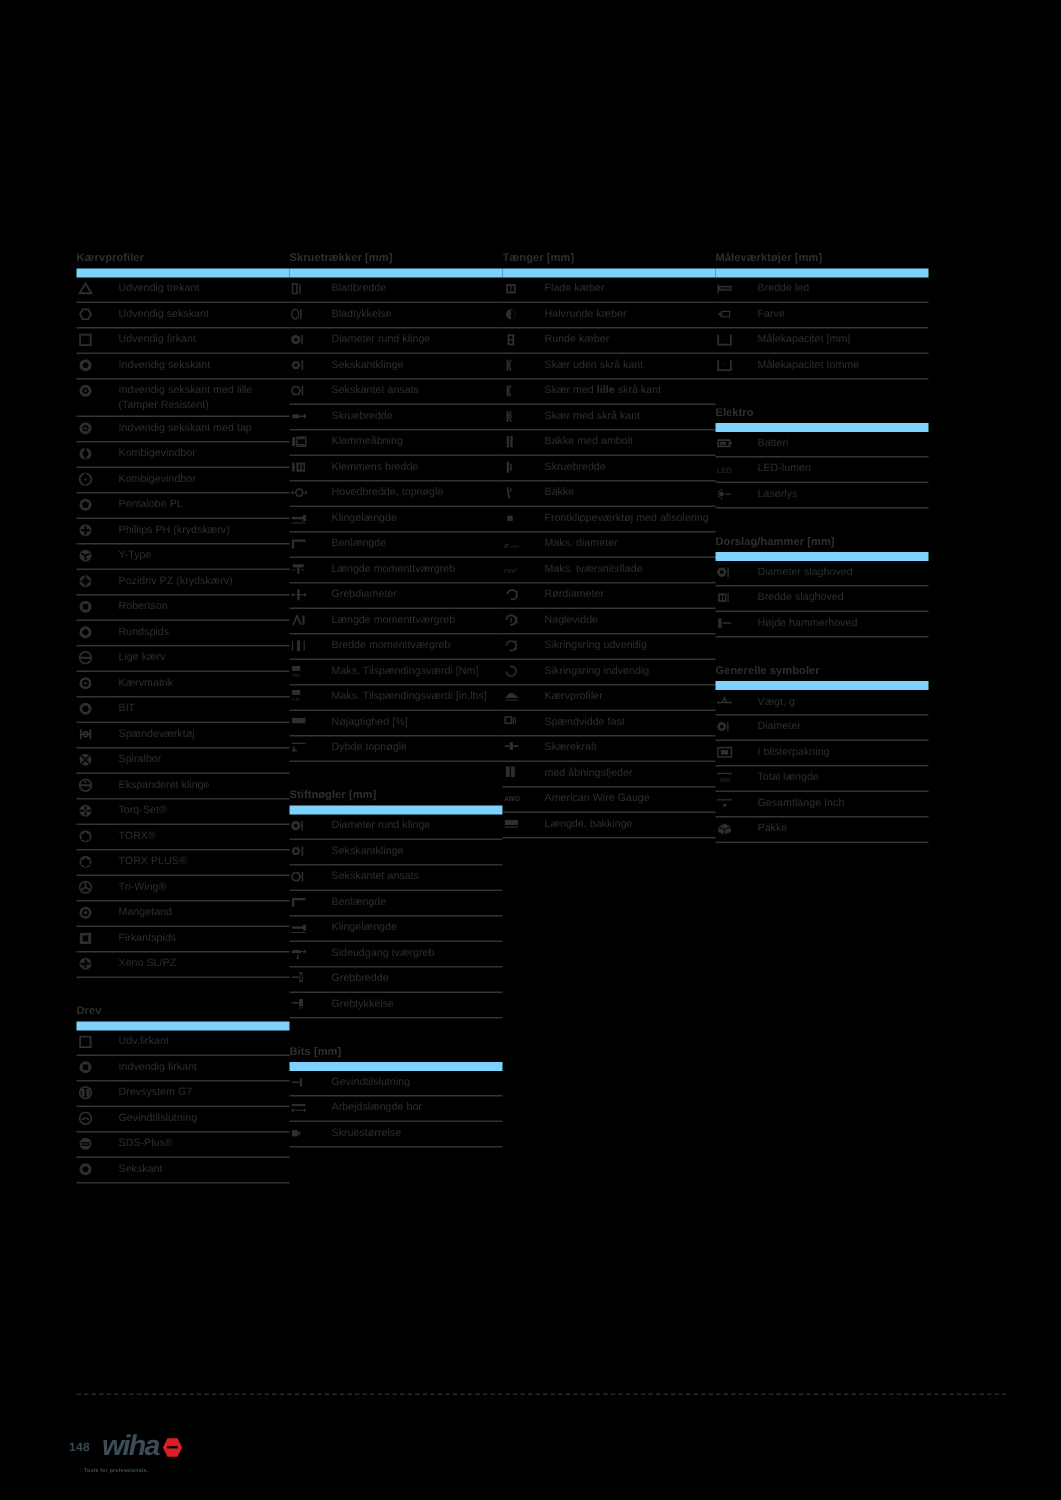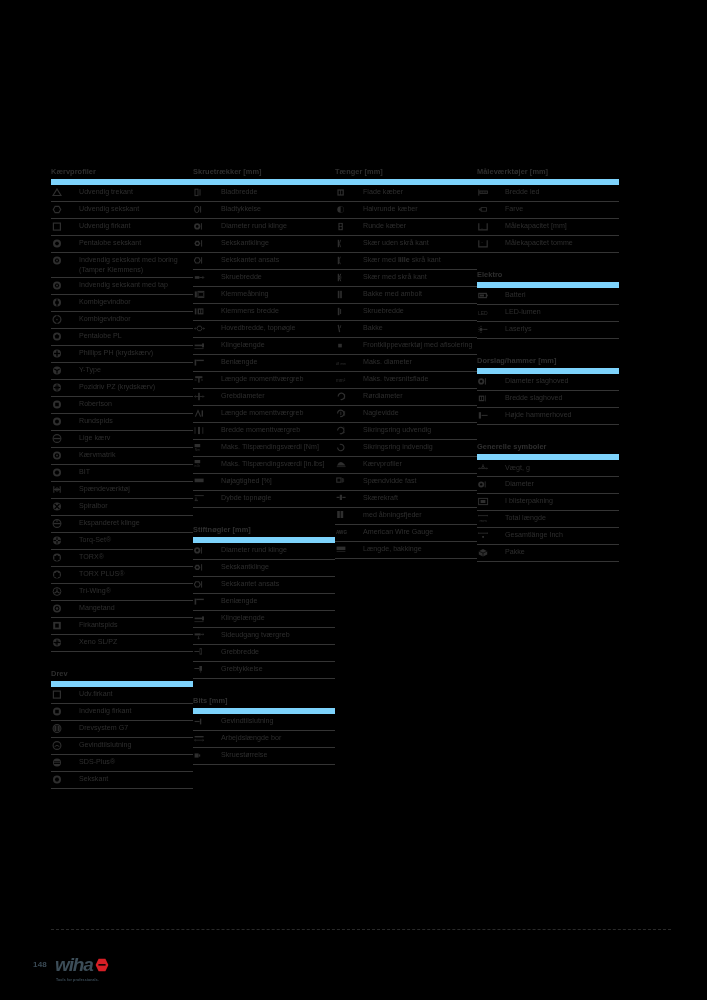--- a/index.html
+++ b/index.html
@@ -107,21 +107,21 @@
     position: absolute;
     left: 51px;
     right: 36px;
     top: 929px;
     border-top: 1px dashed #2a2a2a;
     height: 0;
   }
 
   .footer {
     position: absolute;
-    left: 33px;
+    left: 46px;
     top: 956px;
     display: flex;
     align-items: center;
     gap: 8px;
   }
 
   .page-number {
     font-size: 8px;
     font-weight: bold;
     color: #3a4a55;
@@ -195,31 +195,31 @@
               </div>
               <div class="label">Udvendig firkant</div>
             </div>
             <div class="row">
               <div class="icon">
                 <svg width="10" height="9" viewBox="0 0 10 9">
                   <circle cx="5" cy="4.5" r="4" fill="#2e2e2e"></circle>
                   <polygon points="7.10,4.50 6.05,6.32 3.95,6.32 2.90,4.50 3.95,2.68 6.05,2.68" fill="#000"></polygon>
                 </svg>
               </div>
-              <div class="label">Pentalobe sekskant</div>
+              <div class="label">Indvendig sekskant</div>
             </div>
             <div class="row">
               <div class="icon">
                 <svg width="10" height="9" viewBox="0 0 10 9">
                   <circle cx="5" cy="4.5" r="4" fill="#2e2e2e"></circle>
                   <polygon points="7.30,4.50 6.15,6.49 3.85,6.49 2.70,4.50 3.85,2.51 6.15,2.51" fill="#000"></polygon>
                   <circle cx="5" cy="4.5" r="0.9" fill="#2e2e2e"></circle>
                 </svg>
               </div>
-              <div class="label">Indvendig sekskant med boring (Tamper Klemmens)</div>
+              <div class="label">Indvendig sekskant med lille (Tamper Resistent)</div>
             </div>
             <div class="row">
               <div class="icon">
                 <svg width="10" height="9" viewBox="0 0 10 9">
                   <circle cx="5" cy="4.5" r="4" fill="#2e2e2e"></circle>
                   <polygon points="7.30,4.50 6.15,6.49 3.85,6.49 2.70,4.50 3.85,2.51 6.15,2.51" fill="#000"></polygon>
                   <circle cx="5" cy="4.5" r="1" fill="#2e2e2e"></circle>
                 </svg>
               </div>
               <div class="label">Indvendig sekskant med tap</div>

